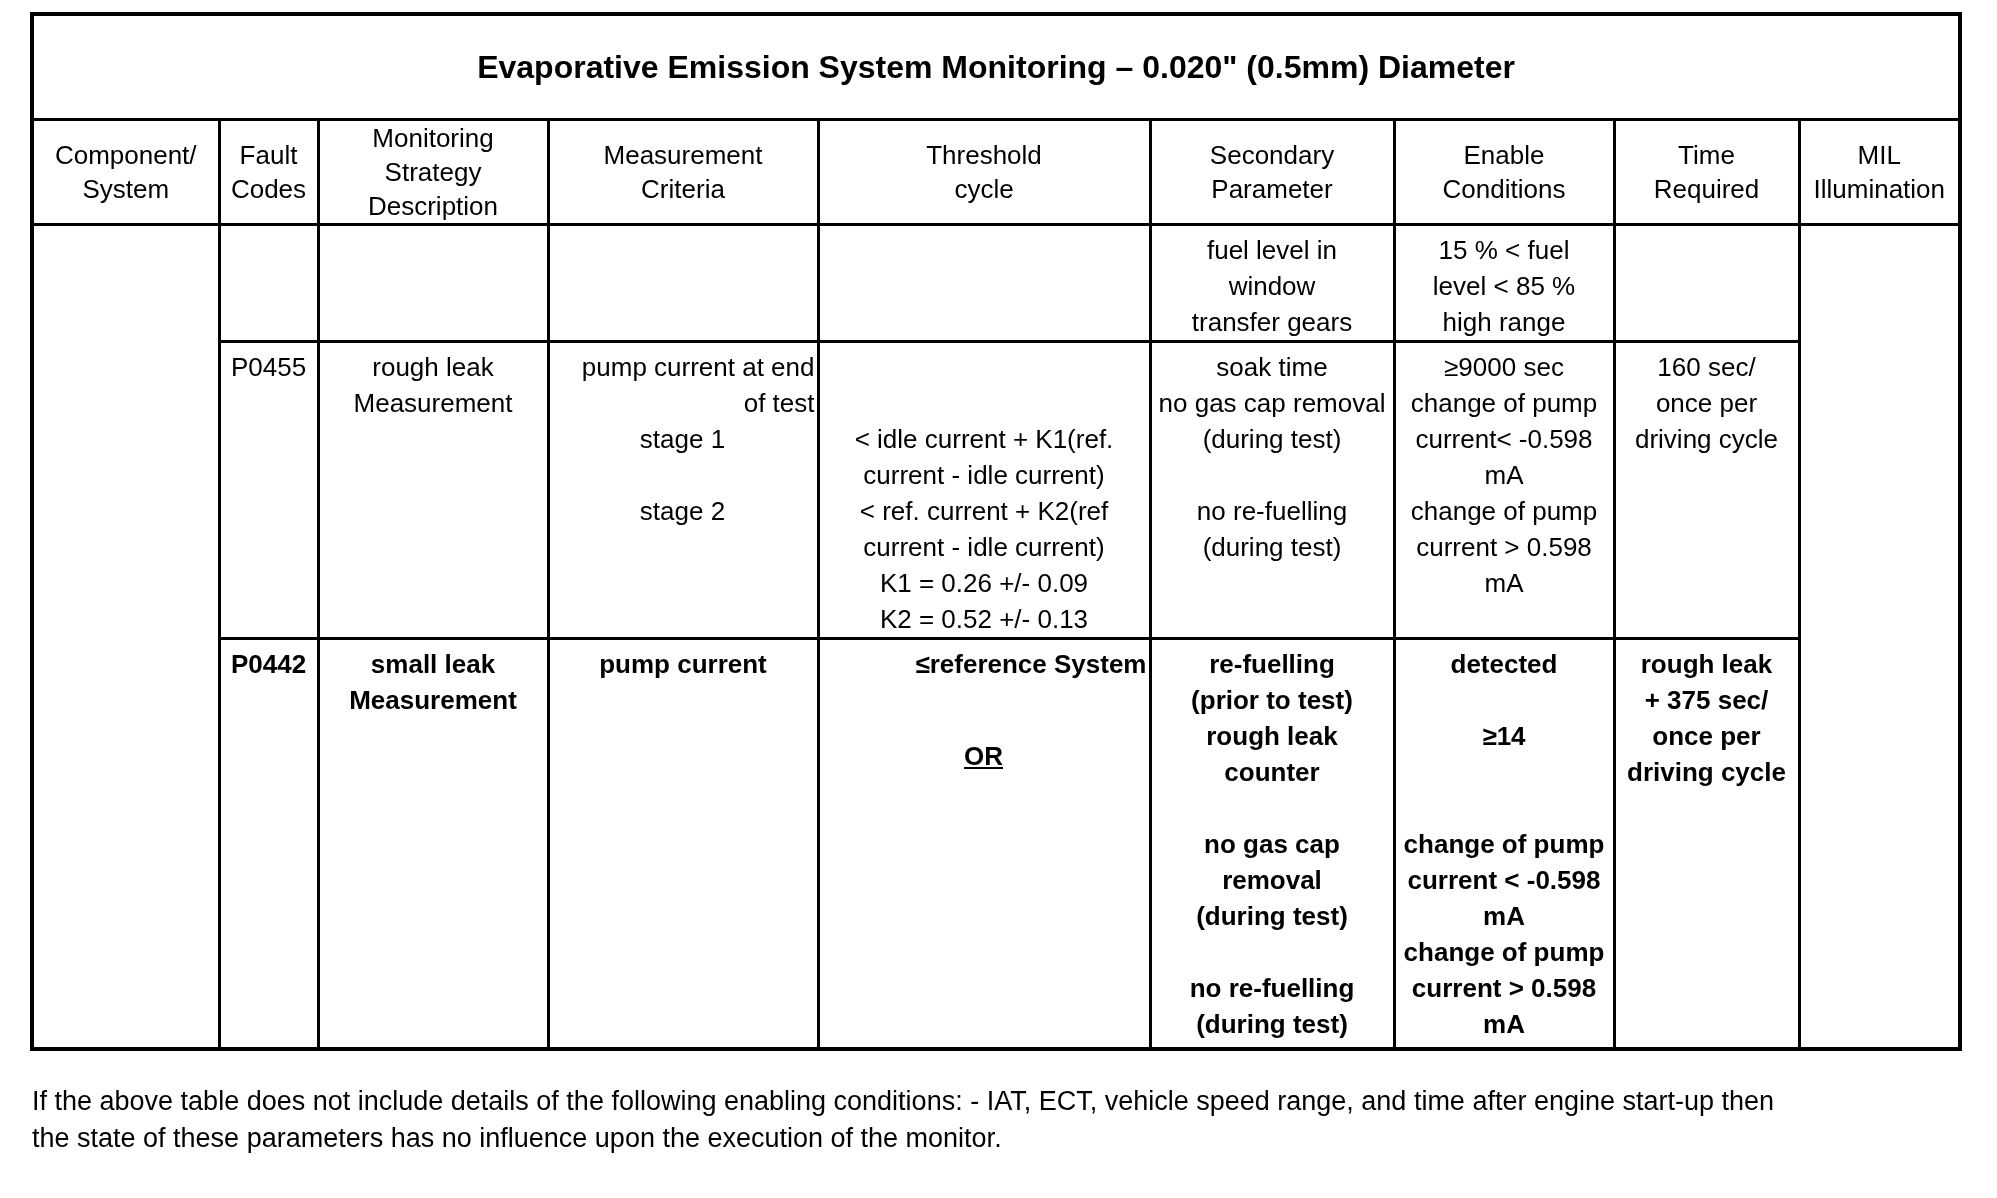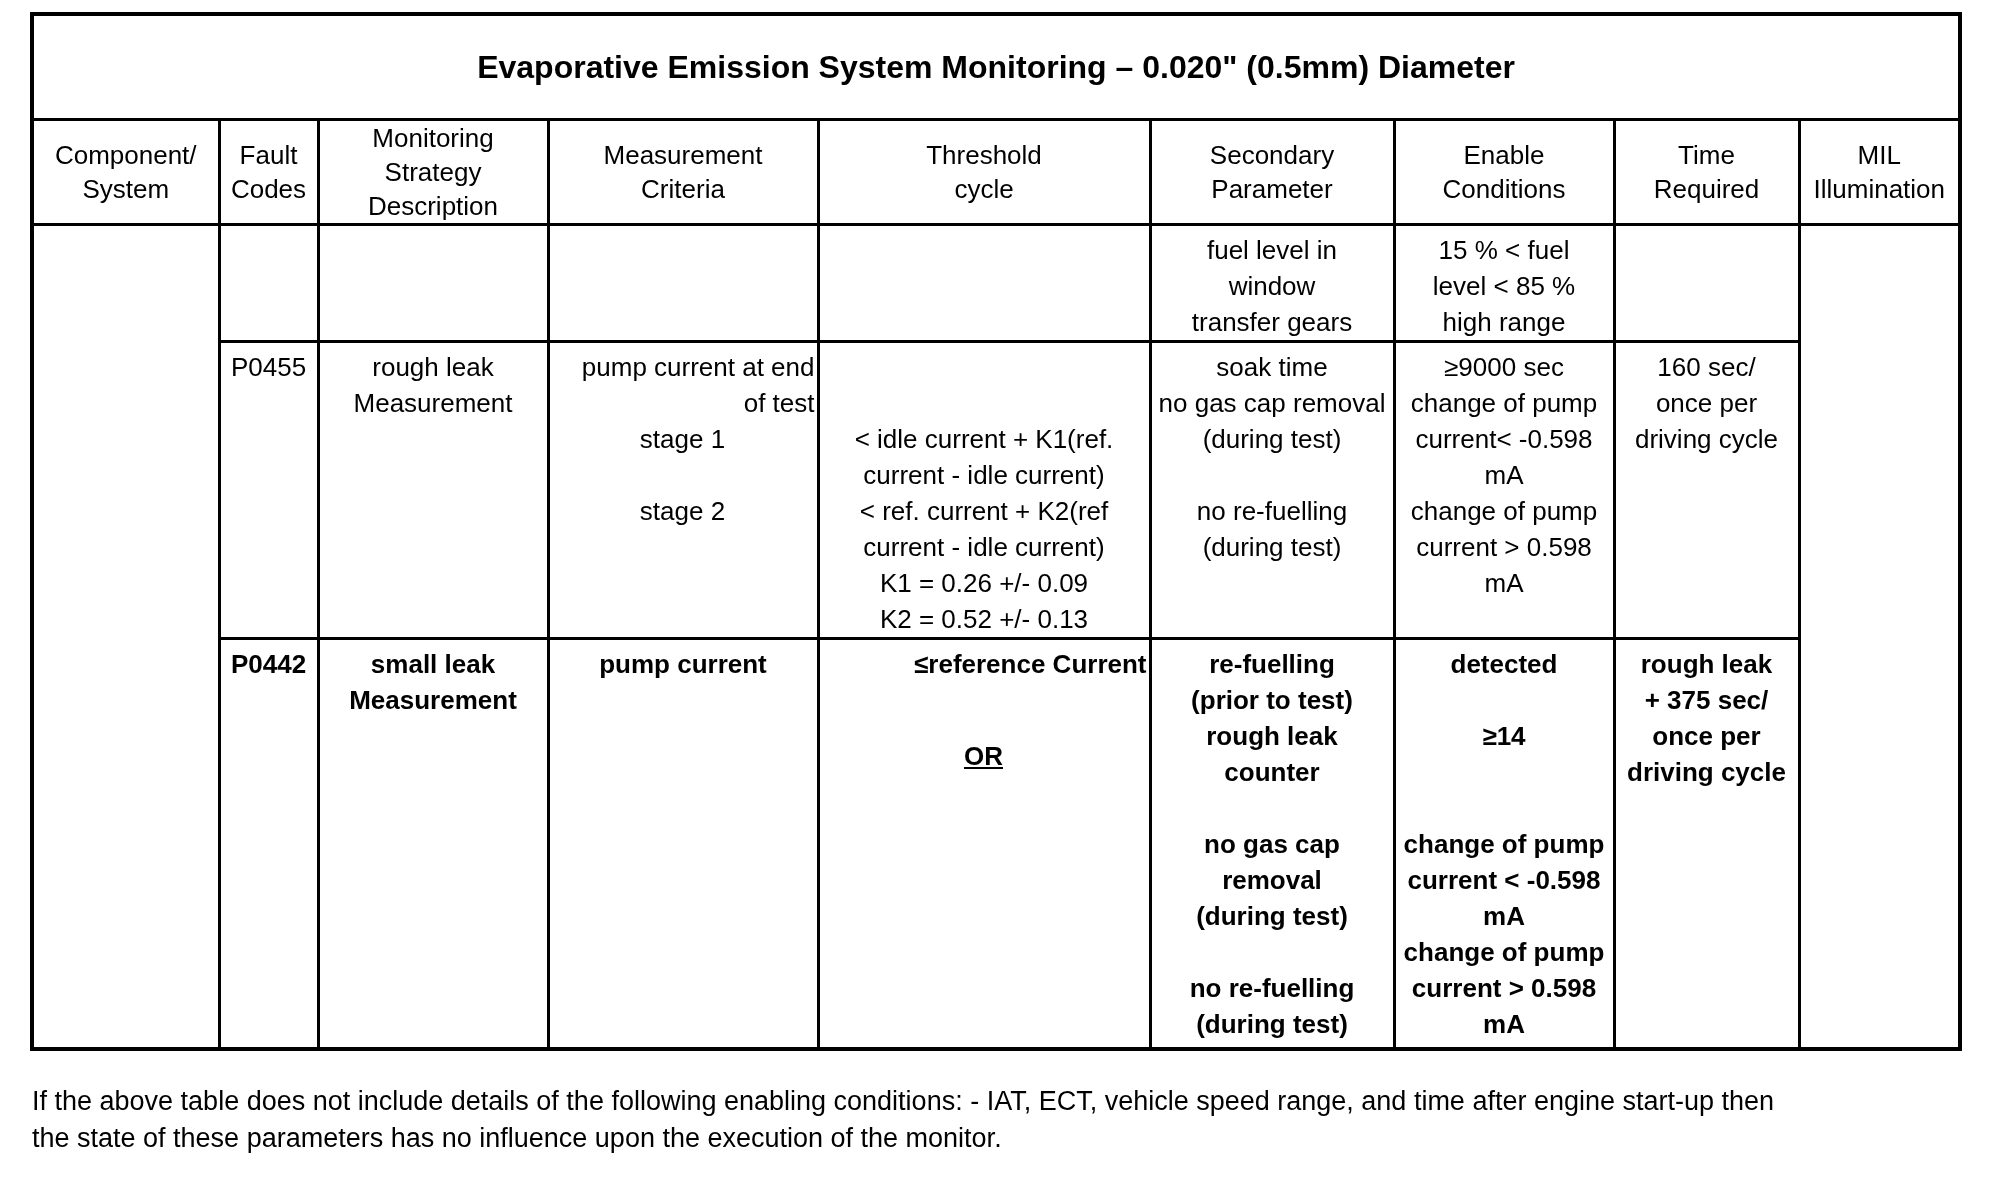--- a/index.html
+++ b/index.html
@@ -161,21 +161,21 @@
       <td>160 sec/
 once per
 driving cycle</td>
     </tr>
 
     <tr class="body-row row-p0442">
       <td>P0442</td>
       <td>small leak
 Measurement</td>
       <td>pump current</td>
-      <td><div class="seg-center">≤reference Current</div><div class="seg-right or-block"><span class="u">OR</span></div></td>
+      <td><div class="seg-center">≤reference System</div><div class="seg-right or-block"><span class="u">OR</span></div></td>
       <td>re-fuelling
 (prior to test)
 rough leak
 counter
 
 no gas cap removal
 (during test)
 
 no re-fuelling
 (during test)</td>

